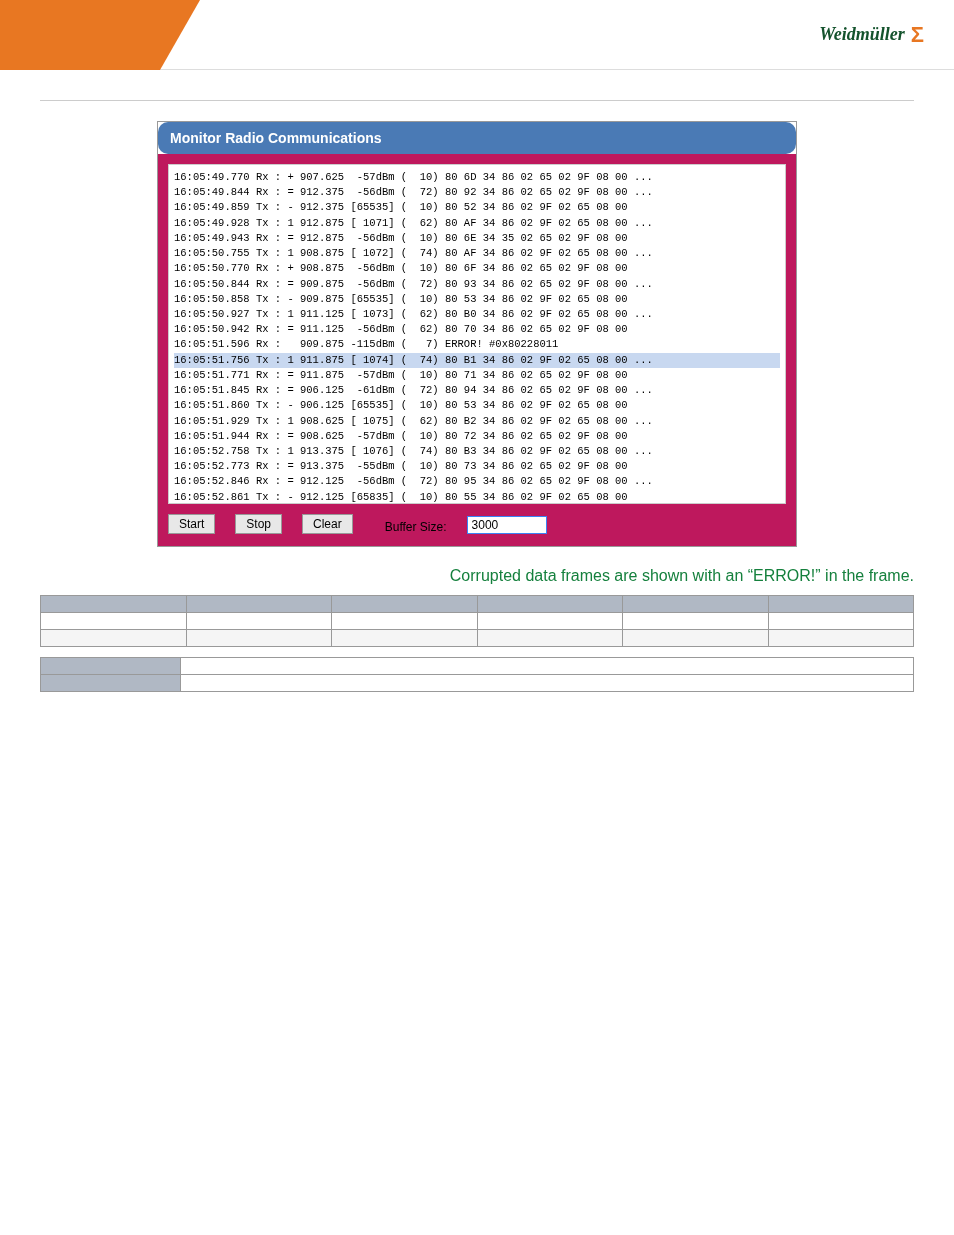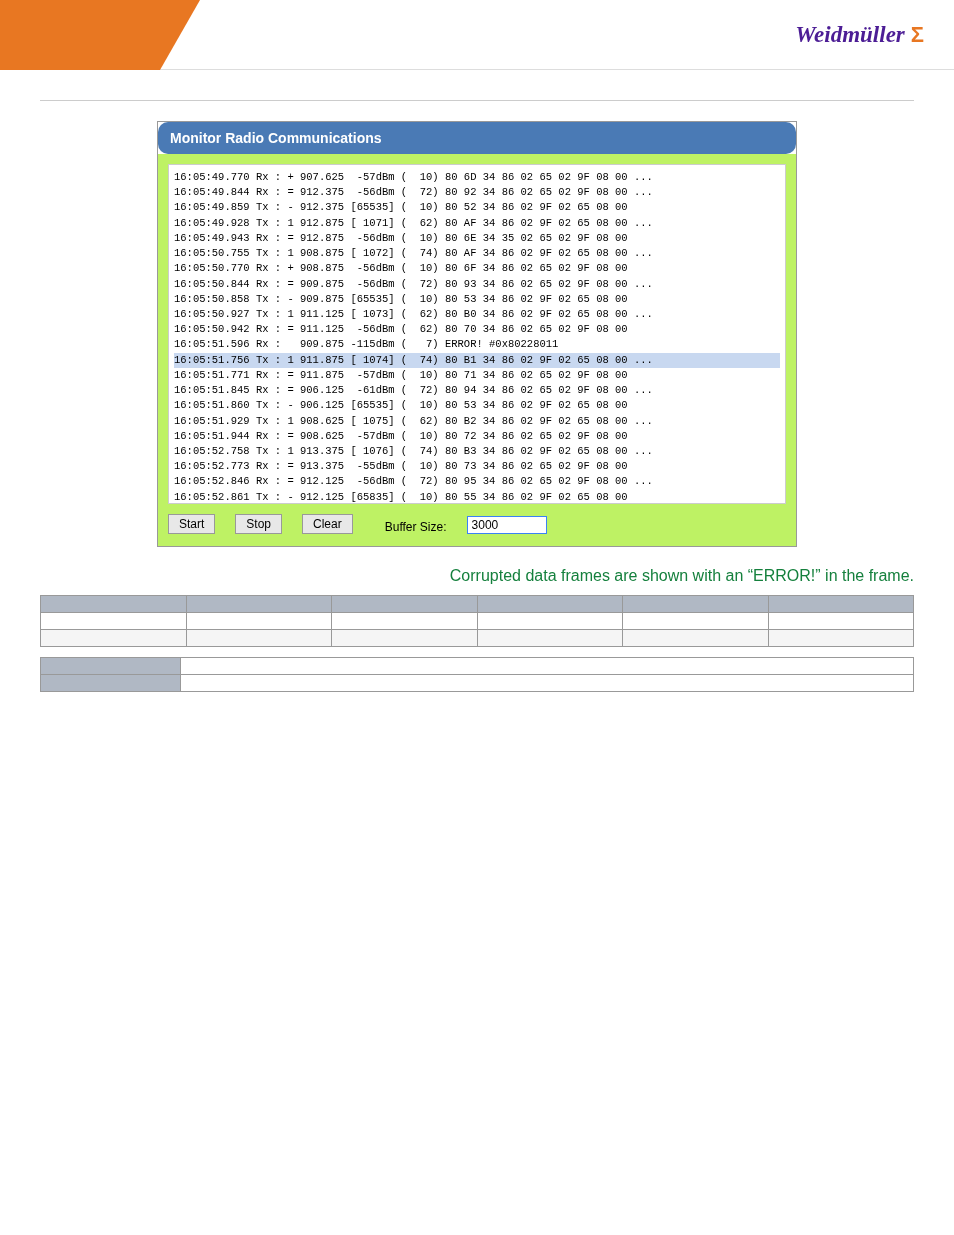--- a/index.html
+++ b/index.html
@@ -30,23 +30,23 @@
     .header-logo {
       position: absolute;
       right: 30px;
       top: 50%;
       transform: translateY(-50%);
       display: flex;
       align-items: center;
       gap: 6px;
     }
     .logo-text {
-      font-size: 23px;
-      font-weight: bold;
-      color: #4c1d95;
+      font-size: 18px;
+      font-weight: bold;
+      color: #14532d;
       font-style: italic;
       font-family: Georgia, serif;
     }
     .logo-icon {
       color: #E87722;
       font-size: 22px;
       font-weight: bold;
     }
 
     
@@ -73,21 +73,21 @@
       background: #4a7ab5;
       color: #fff;
       padding: 8px 12px;
       font-size: 14px;
       font-weight: bold;
       border-radius: 10px;
     }
 
     .monitor-body {
       padding: 10px;
-      background: #bef264;
+      background: #be185d;
     }
 
     .monitor-log {
       font-family: 'Courier New', Courier, monospace;
       font-size: 10.5px;
       line-height: 1.45;
       height: 340px;
       overflow-y: scroll;
       border: 1px solid #ccc;
       padding: 5px;

